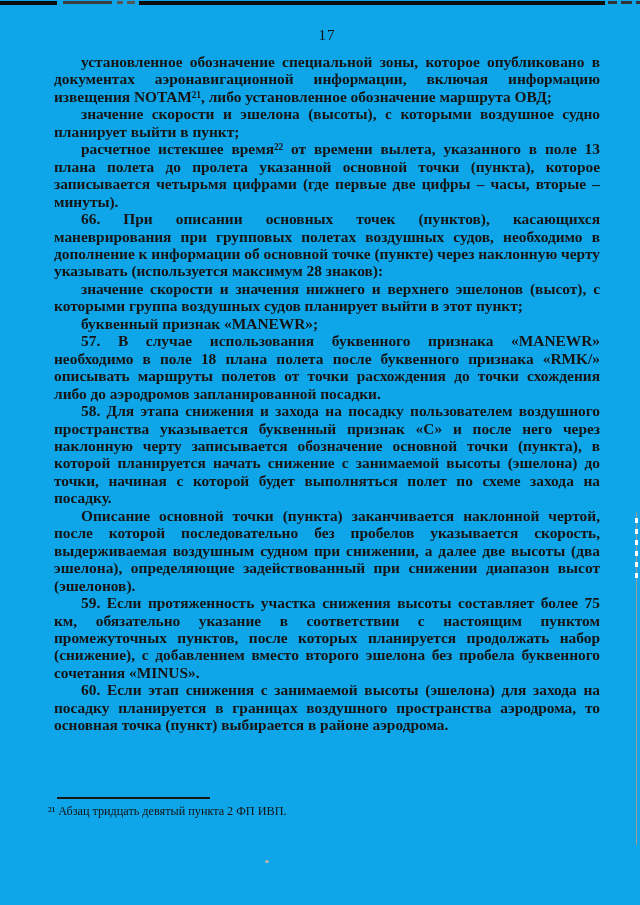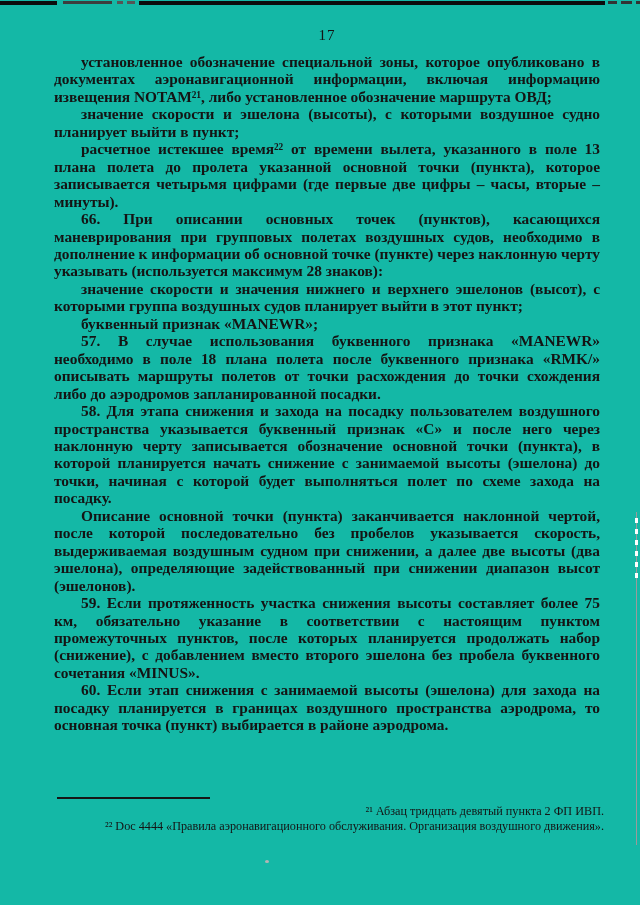--- a/index.html
+++ b/index.html
@@ -1,20 +1,20 @@
 <!DOCTYPE html>
 <html lang="ru"><head>
 <meta charset="utf-8">
 <style>
   html, body { margin: 0; padding: 0; background: #ffffff; }
   .page {
     position: relative;
     width: 640px;
     height: 905px;
-    background: #14b8a6;
+    background: #0ea5e9;
     overflow: hidden;
     font-family: "Liberation Serif", "DejaVu Serif", serif;
     color: #141414;
   }
 
   
   .scan-bar { position: absolute; top: 0; left: 0; width: 640px; height: 7px; }
   .scan-bar .seg { position: absolute; top: 1px; background: #0c0c0c; }
   .seg-a  { left: 0;   width: 57px;  height: 4px; }
   .seg-b  { left: 63px; width: 49px; height: 3px; background: #3d3d3d !important; }
@@ -49,21 +49,21 @@
   .content p.para { margin: 0; text-indent: 27px; font-weight: bold; }
 
   .fn-rule {
     position: absolute; left: 57px; top: 797px;
     width: 153px; height: 2px; background: #161616;
   }
   .footnotes {
     position: absolute; left: 48px; top: 804px; width: 556px;
     font-size: 12.2px; line-height: 14.5px; text-align: left;
   }
-  .footnotes p.footnote { margin: 0; text-align: right; }
+  .footnotes p.footnote { margin: 0; }
 </style>
 </head>
 <body>
 
 <div class="page">
 
   <div class="scan-bar">
     <div class="seg seg-a"></div>
     <div class="seg seg-b"></div>
     <div class="seg seg-c1"></div>
@@ -89,21 +89,20 @@
       <p class="para">Описание основной точки (пункта) заканчивается наклонной чертой, после которой последовательно без пробелов указывается скорость, выдерживаемая воздушным судном при снижении, а далее две высоты (два эшелона), определяющие задействованный при снижении диапазон высот (эшелонов).</p>
       <p class="para">59. Если протяженность участка снижения высоты составляет более 75 км, обязательно указание в соответствии с настоящим пунктом промежуточных пунктов, после которых планируется продолжать набор (снижение), с добавлением вместо второго эшелона без пробела буквенного сочетания «MINUS».</p>
       <p class="para">60. Если этап снижения с занимаемой высоты (эшелона) для захода на посадку планируется в границах воздушного пространства аэродрома, то основная точка (пункт) выбирается в районе аэродрома.</p>
     </div>
 
   <div class="fn-rule"></div>
 
   <div class="footnotes">
 
   <p class="footnote">²¹ Абзац тридцать девятый пункта 2 ФП ИВП.</p>
-      <p class="footnote">²² Doc 4444 «Правила аэронавигационного обслуживания. Организация воздушного движения».</p>
     </div>
 
   <div class="scan-line-right">
     <div class="dash-mask"></div>
   </div>
   <div class="speck" style="left:265px; top:860px;"></div>
 
 </div>
 
 </body></html>

